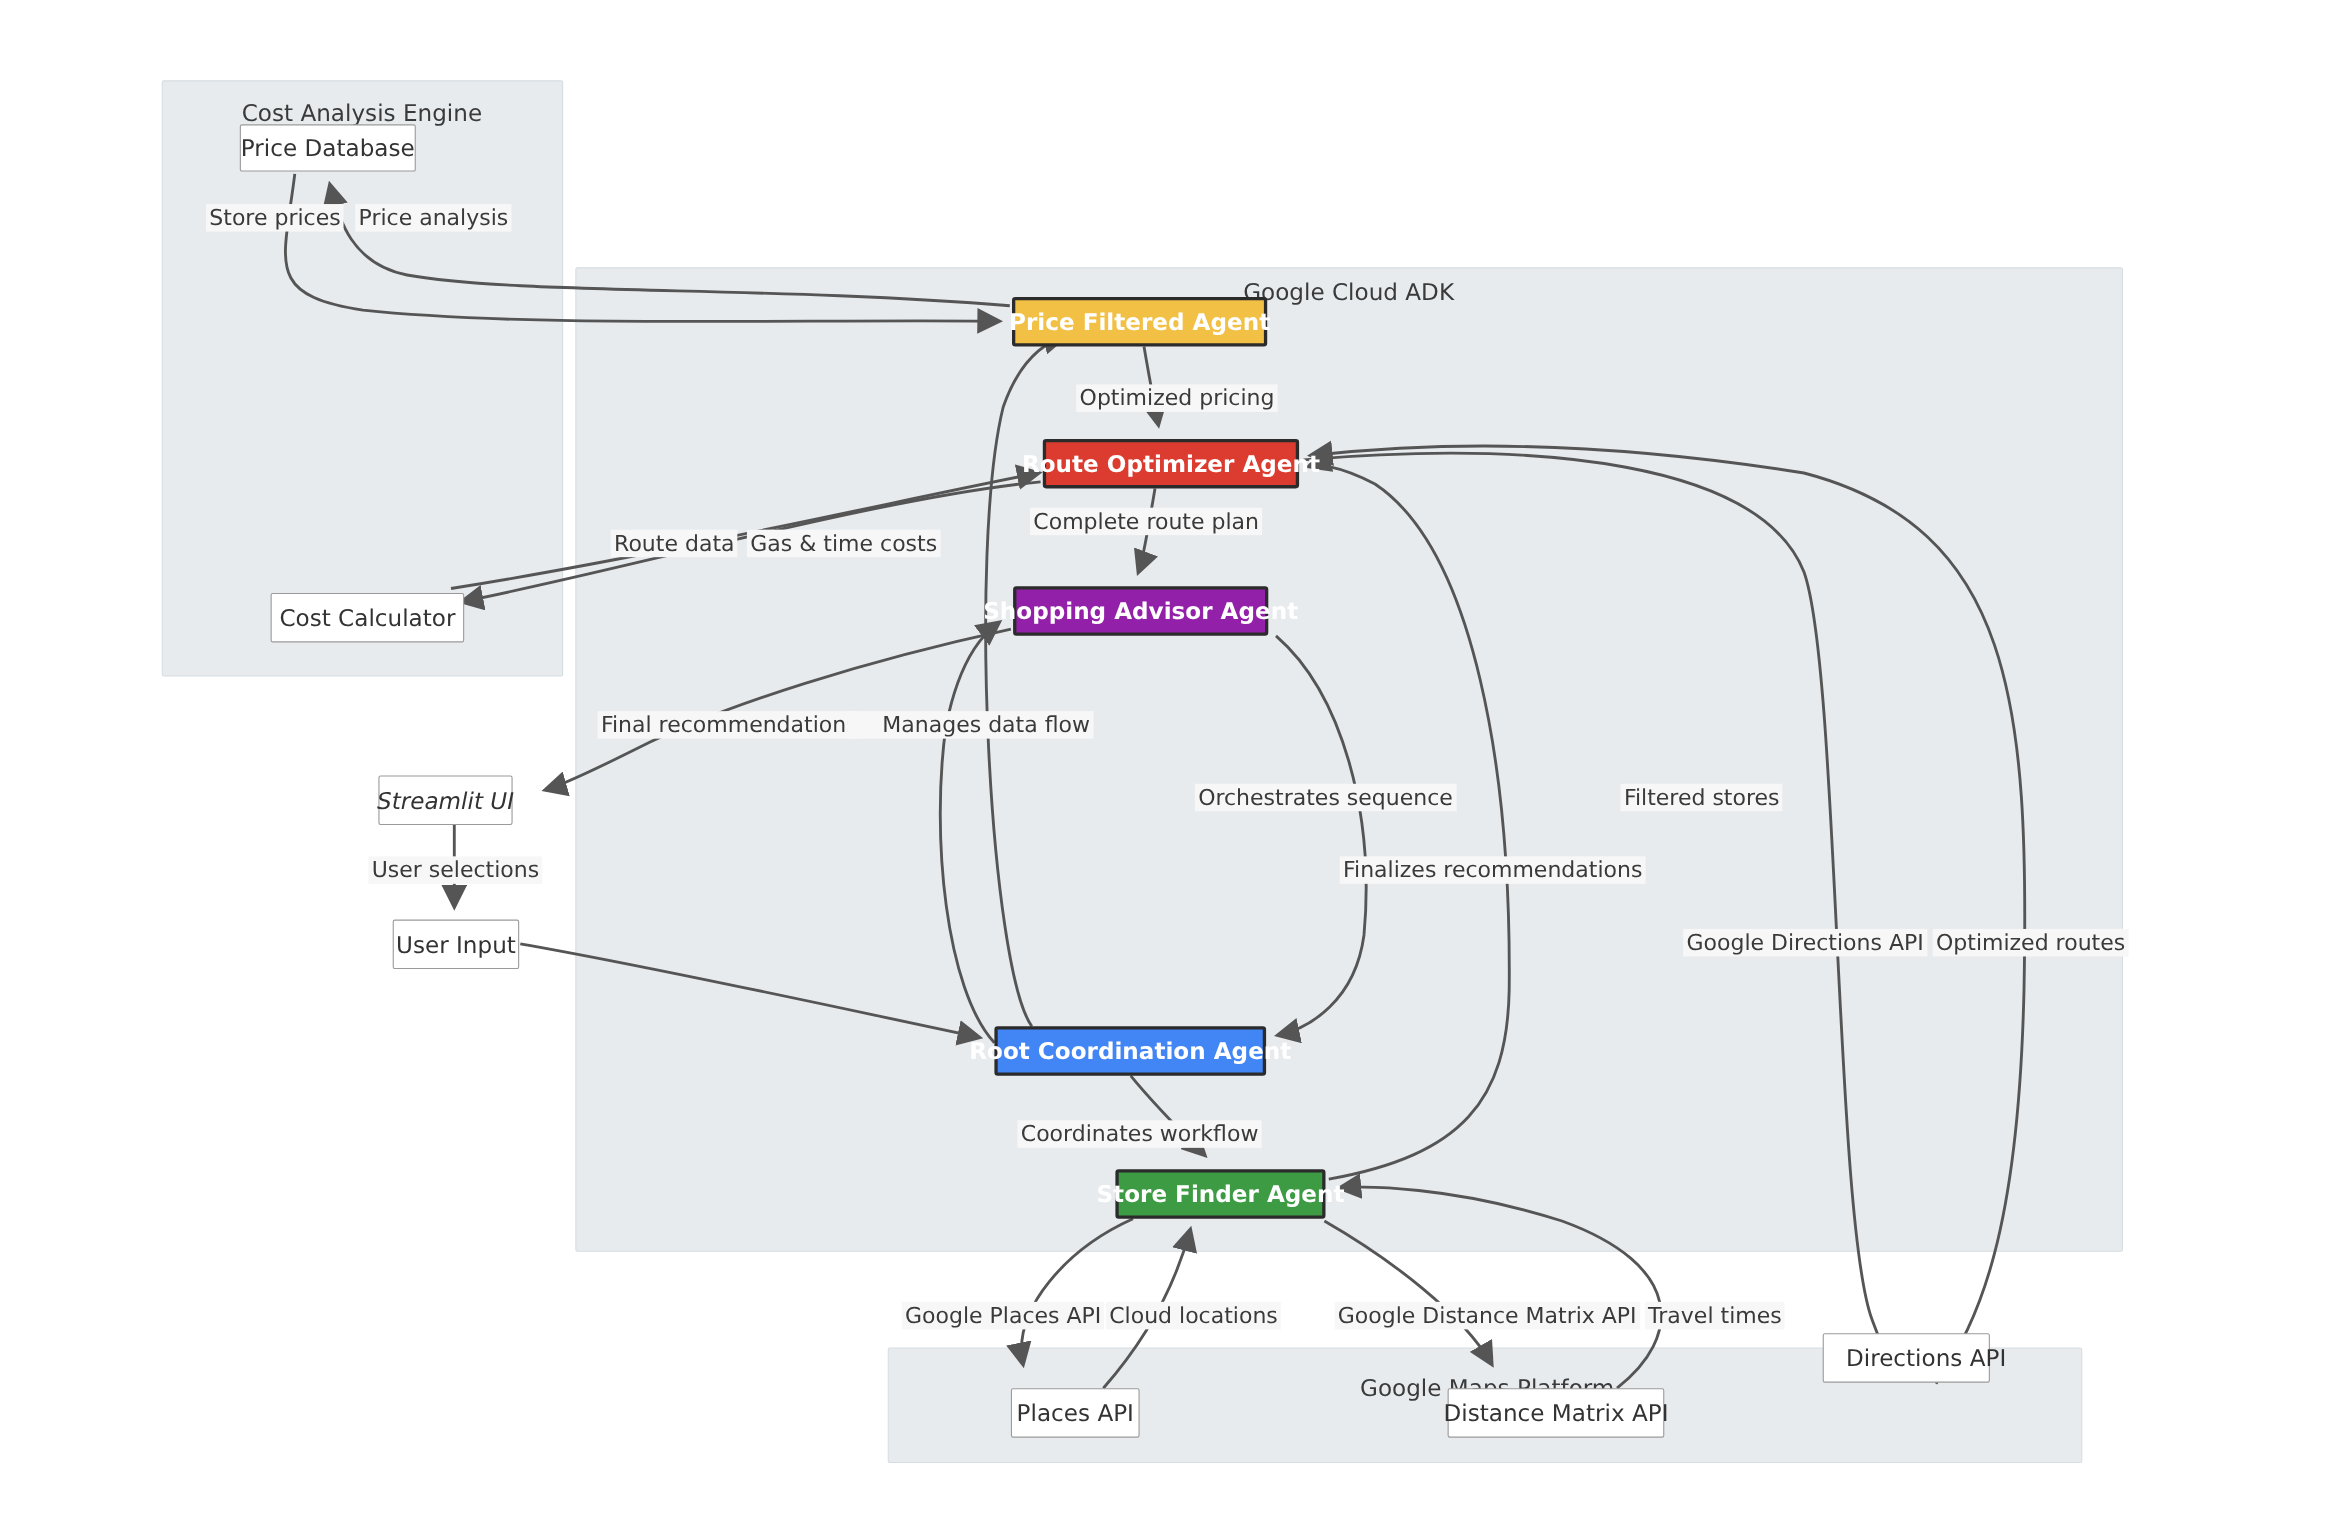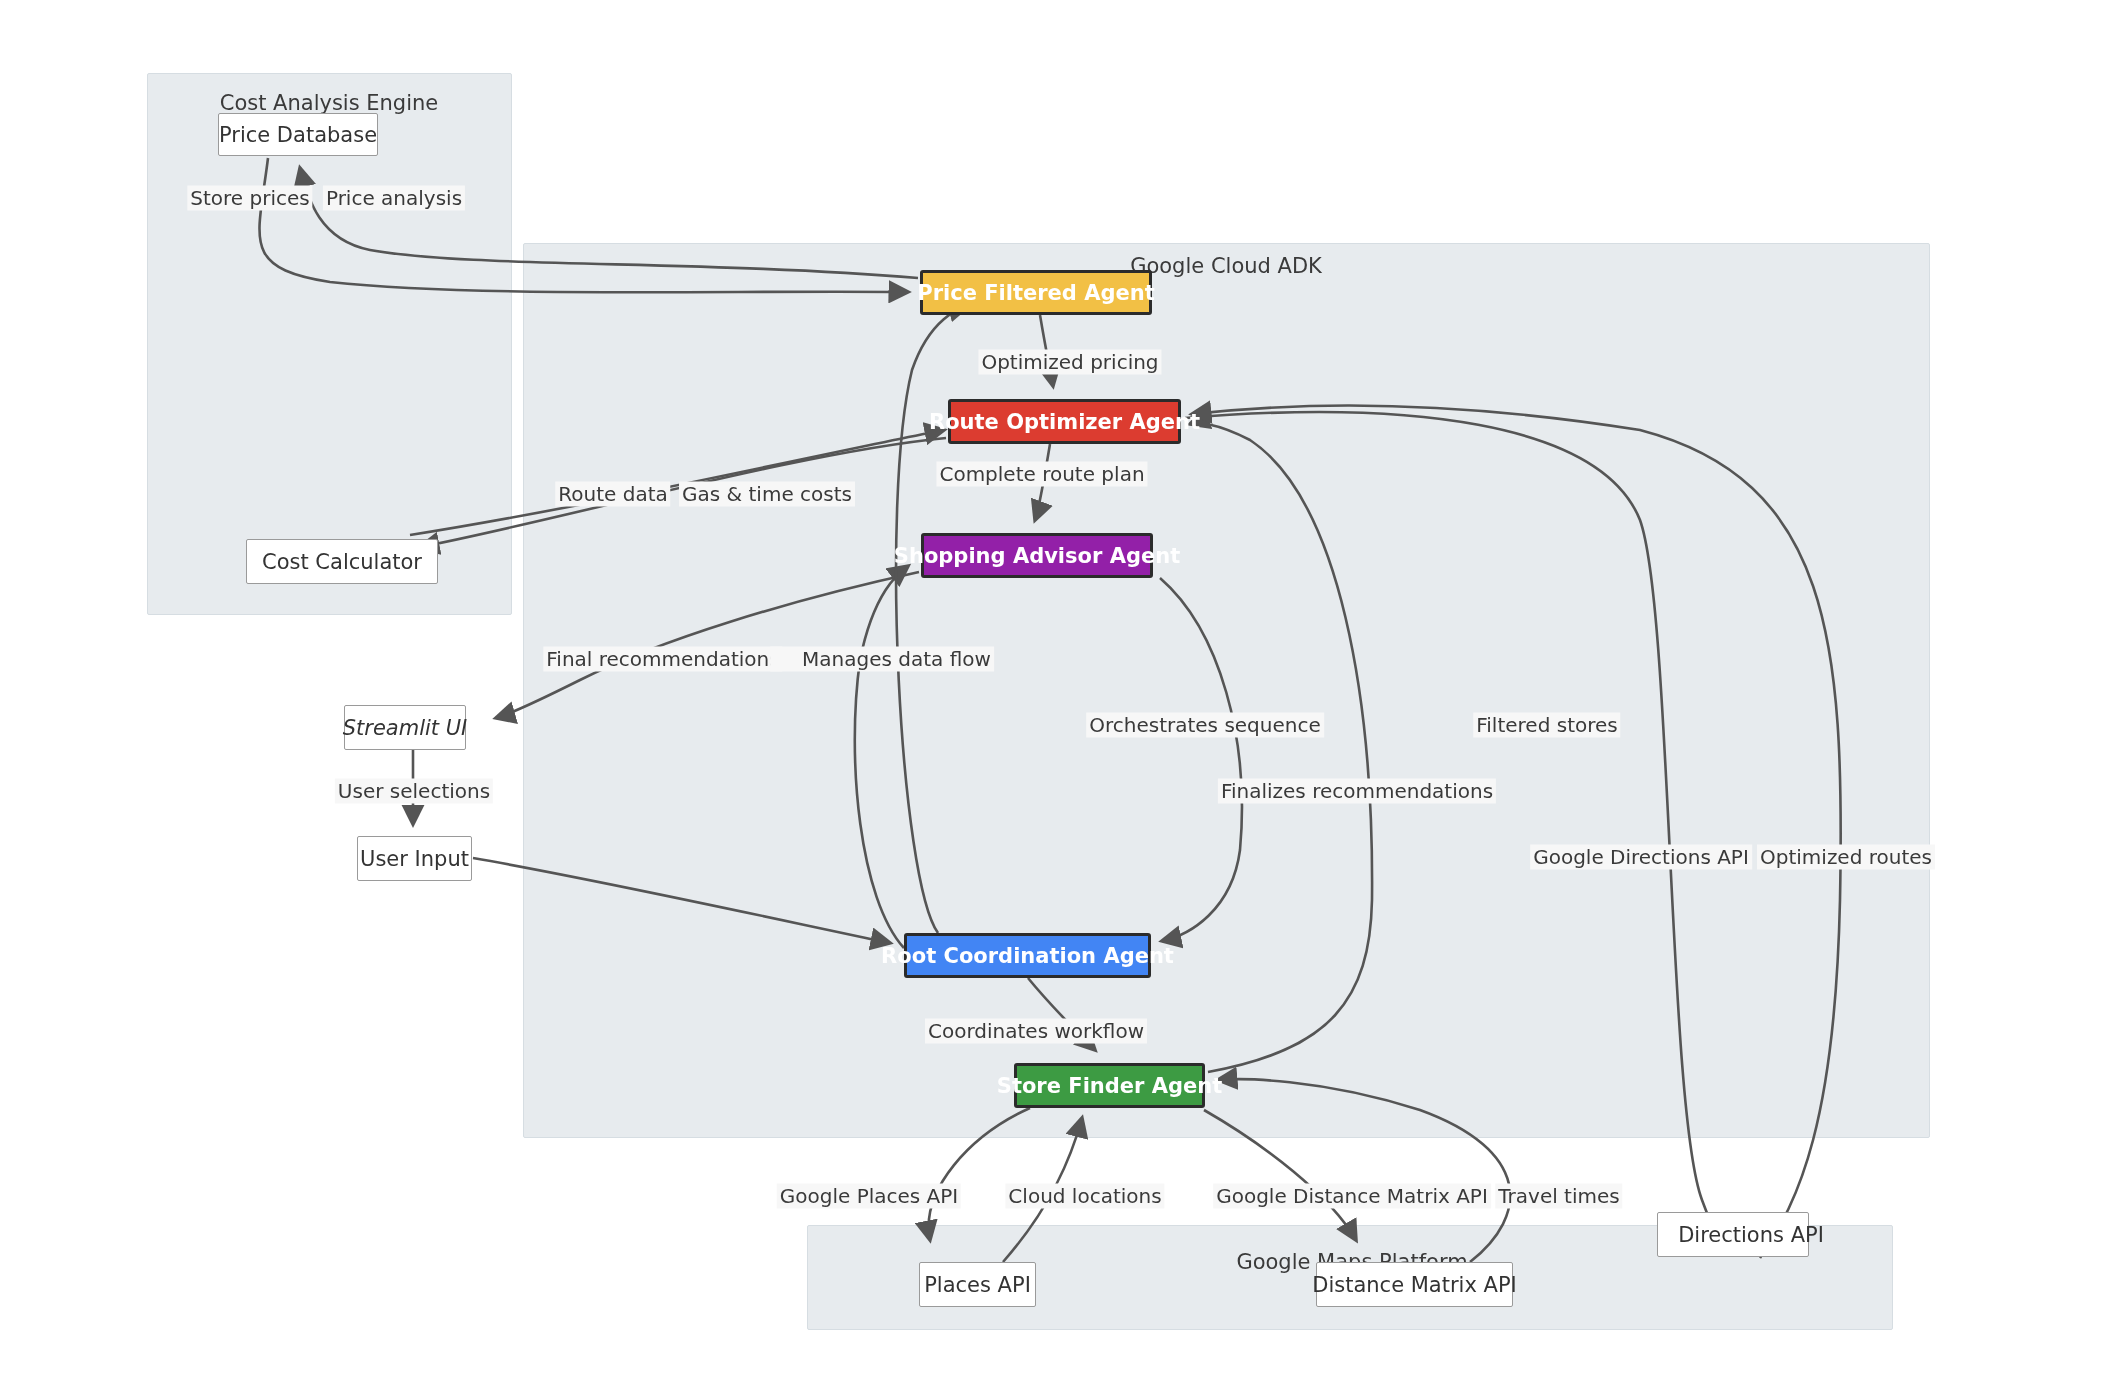--- a/index.html
+++ b/index.html
@@ -141,21 +141,21 @@
       <path d="M 1185,418 C 1400,400 1600,420 1640,520 C 1672,610 1668,1110 1702,1200 C 1714,1232 1720,1244 1722,1248"></path>
 
       <path d="M 1760,1258 C 1800,1200 1835,1120 1840,900 C 1845,640 1830,480 1640,430 C 1400,392 1250,408 1192,414"></path>
     </g>
   </svg>
 
   <div id="nodes">
       <div class="node node-plain" style="left: 218px; top: 113px; width: 160px; height: 43px; justify-content: center;">
         <span>Price Database</span>
       </div>
-      <div class="node node-plain" style="left: 246px; top: 539px; width: 192px; height: 45px;">
+      <div class="node node-plain" style="left: 246px; top: 539px; width: 176px; height: 45px;">
         <span>Cost Calculator</span>
       </div>
       <div class="node node-plain" style="left: 344px; top: 705px; width: 122px; height: 45px; font-style: italic;">
         <span>Streamlit UI</span>
       </div>
       <div class="node node-plain" style="left: 357px; top: 836px; width: 115px; height: 45px;">
         <span>User Input</span>
       </div>
       <div class="node node-plain" style="left: 919px; top: 1262px; width: 117px; height: 45px;">
         <span>Places API</span>
@@ -190,21 +190,21 @@
       <div class="edge-label" style="left: 613px; top: 494px;">Route data</div>
       <div class="edge-label" style="left: 767px; top: 494px;">Gas &amp; time costs</div>
       <div class="edge-label" style="left: 1042px; top: 474px; text-align: center;">Complete route plan</div>
       <div class="edge-label" style="left: 663px; top: 659px;">Final recommendations</div>
       <div class="edge-label" style="left: 882px; top: 659px; padding-left: 32px;">Manages data flow</div>
       <div class="edge-label" style="left: 414px; top: 791px;">User selections</div>
       <div class="edge-label" style="left: 1205px; top: 725px;">Orchestrates sequence</div>
       <div class="edge-label" style="left: 1509px; top: 725px; margin-left: 38px;">Filtered stores</div>
       <div class="edge-label" style="left: 1357px; top: 791px;">Finalizes recommendations</div>
       <div class="edge-label" style="left: 1036px; top: 1031px;">Coordinates workflow</div>
-      <div class="edge-label" style="left: 869px; top: 1196px;">Google Places API</div>
+      <div class="edge-label" style="left: 912px; top: 1196px;">Google Places API</div>
       <div class="edge-label" style="left: 1085px; top: 1196px;">Cloud locations</div>
       <div class="edge-label" style="left: 1352px; top: 1196px;">Google Distance Matrix API</div>
       <div class="edge-label" style="left: 1559px; top: 1196px;">Travel times</div>
       <div class="edge-label" style="left: 1641px; top: 857px;">Google Directions API</div>
       <div class="edge-label" style="left: 1846px; top: 857px;">Optimized routes</div>
     </div>
 
 </div>
 
 </body></html>

